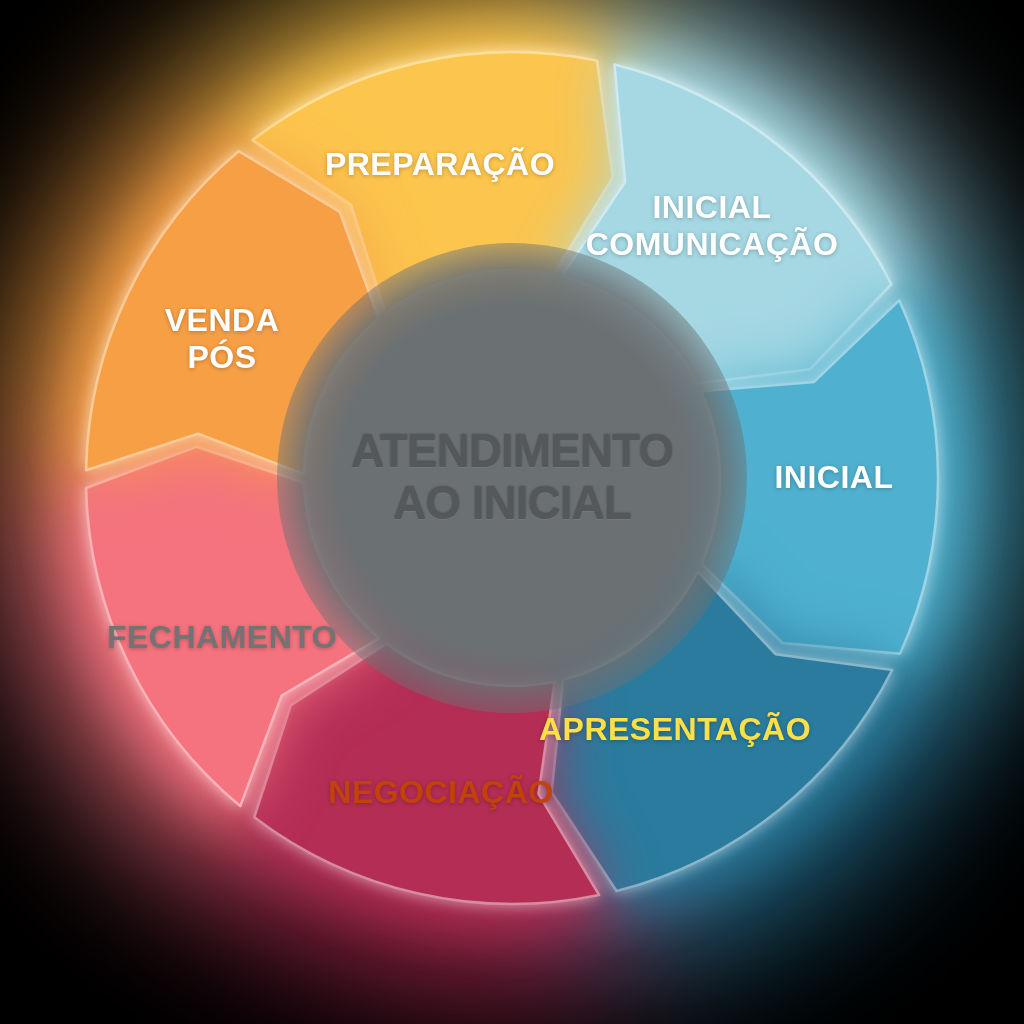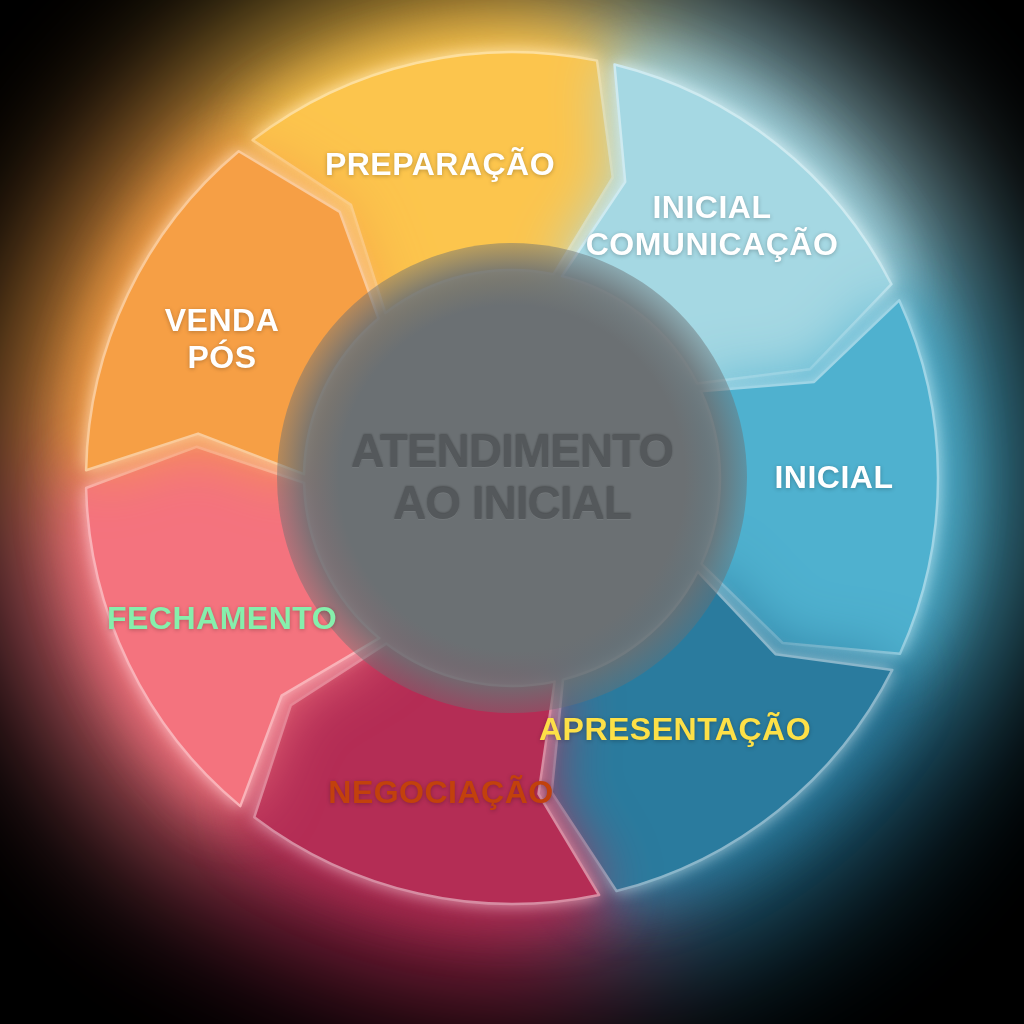--- a/index.html
+++ b/index.html
@@ -64,21 +64,21 @@
       </div>
       <div class="seg-label" style="left: 834px; top: 477px; color: rgb(255, 255, 255);">
         <div>INICIAL</div>
       </div>
       <div class="seg-label" style="left: 675px; top: 729px; color: #fde047;">
         <div>APRESENTAÇÃO</div>
       </div>
       <div class="seg-label" style="left: 441px; top: 792px; color: #c2410c;">
         <div>NEGOCIAÇÃO</div>
       </div>
-      <div class="seg-label" style="left: 222px; top: 618px; color: #86efac;">
+      <div class="seg-label" style="left: 222px; top: 637px; color: #737373;">
         <div>FECHAMENTO</div>
       </div>
       <div class="seg-label" style="left: 222px; top: 339px; color: rgb(255, 255, 255);">
         <div>VENDA</div>
         <div>PÓS</div>
       </div>
     </div>
 </div>
 
 </body></html>

